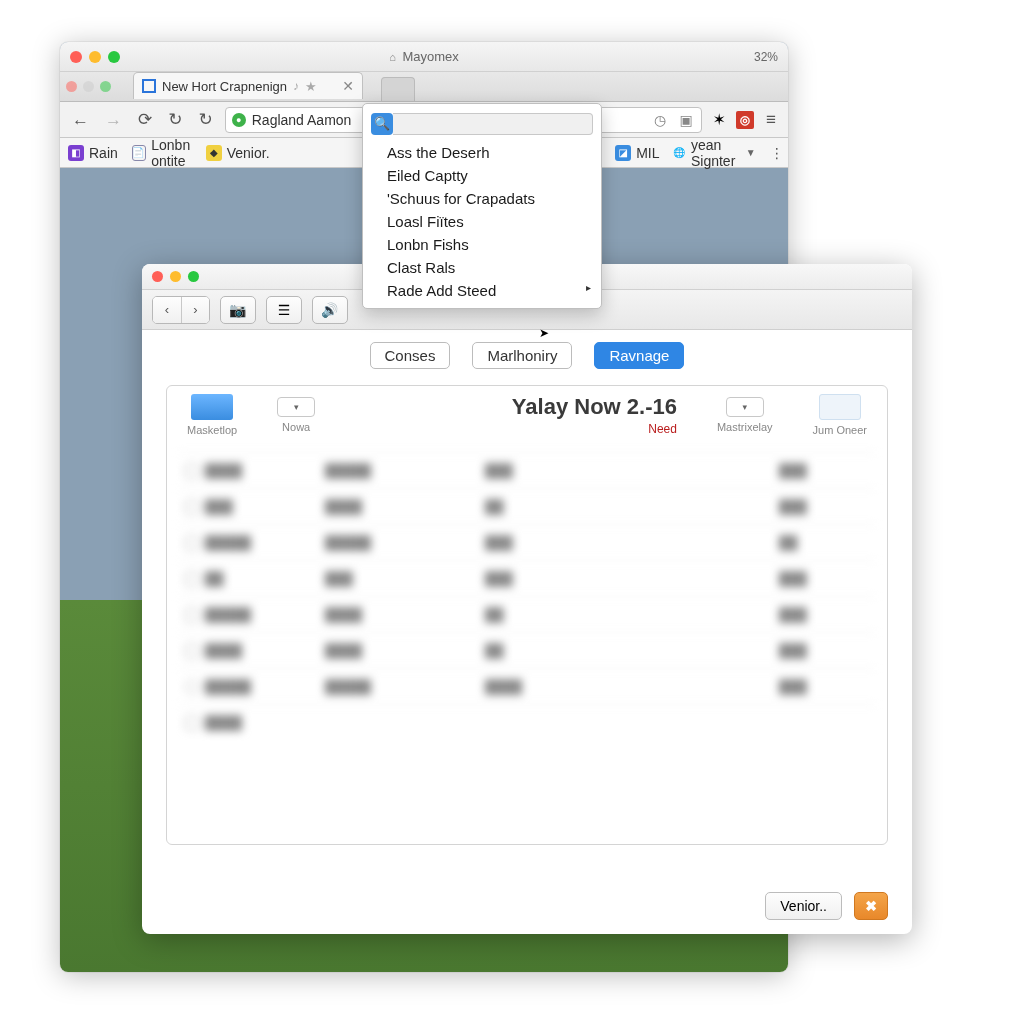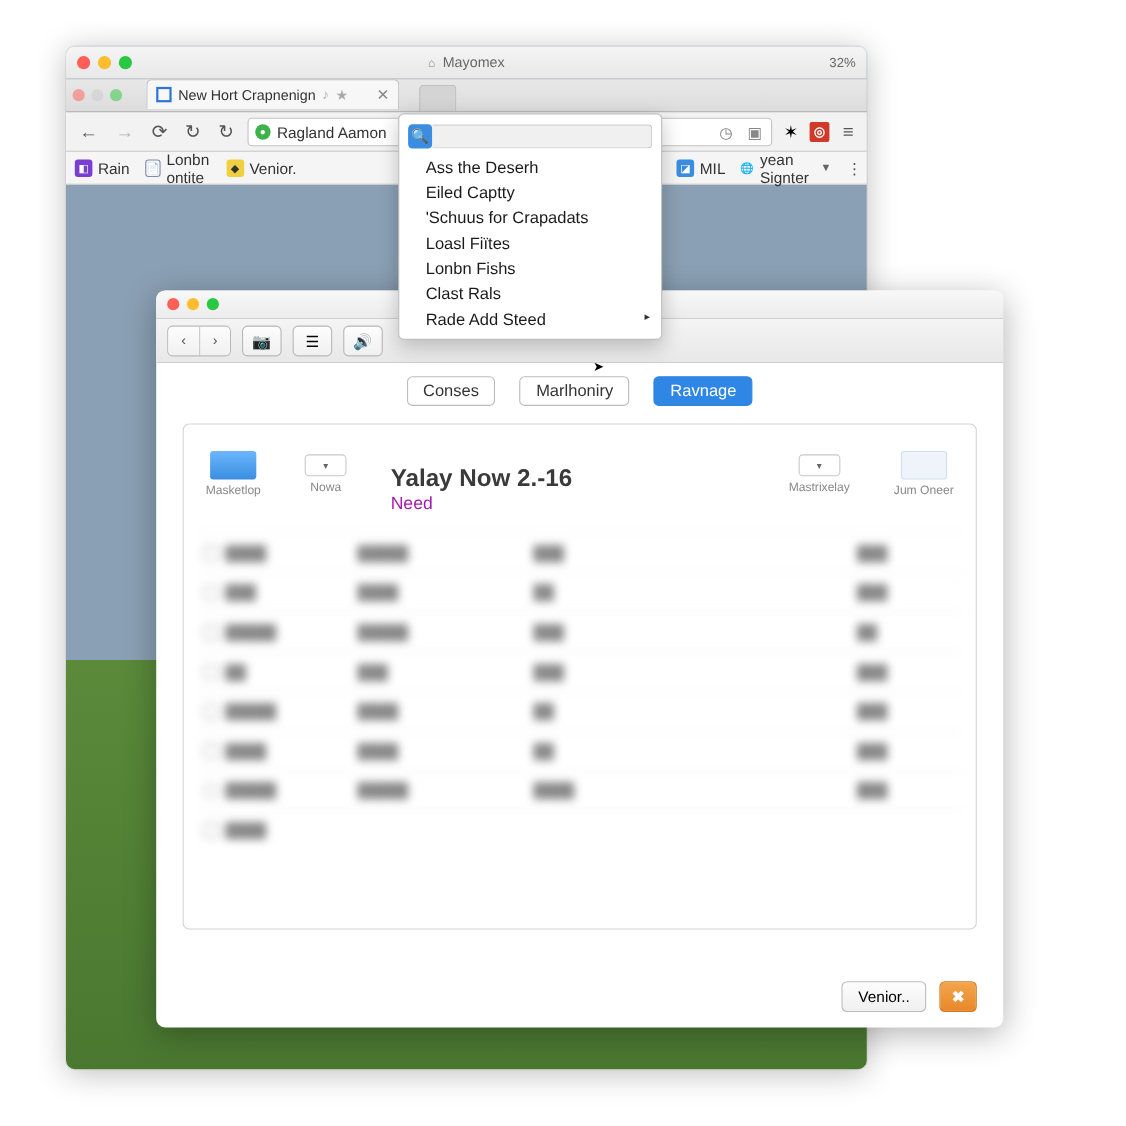--- a/index.html
+++ b/index.html
@@ -80,23 +80,23 @@
 
 .segtabs{ display:flex; justify-content:center; padding:12px 0 8px 0; gap:22px;}
 .segtabs .t{ padding:4px 14px; border:1px solid #bcbcbc; border-radius:5px; font-size:15px; background:#fff; color:#333; cursor:pointer;}
 .segtabs .t.active{ background:#2f86e4; color:#fff; border-color:#2f86e4;}
 
 .panel{ margin:8px 24px 0 24px; border:1px solid #d4d4d4; border-radius:6px; height:460px; background:#fff; overflow:hidden;}
 .panel-head{ display:flex; align-items:center; padding:8px 20px 6px 20px; gap:40px;}
 .ph-item{ display:flex; flex-direction:column; align-items:center; gap:4px; font-size:11px; color:#888;}
 .ph-item .thumb{ width:42px;height:26px; background:linear-gradient(#6cb6ff,#3a8de0); border-radius:3px;}
 .ph-item .dd{ width:38px;height:20px;border:1px solid #c8c8c8;border-radius:4px;display:flex;align-items:center;justify-content:center;font-size:9px;color:#666;}
-.ph-center{ flex:1; text-align:left;margin-top:28px;}
+.ph-center{ flex:1; text-align:right;}
 .ph-center .big{ font-size:22px; font-weight:600; color:#3a3a3a;}
-.ph-center .sub{ font-size:16px; color:#a21caf; margin-top:2px;}
+.ph-center .sub{ font-size:12px; color:#b91c1c; margin-top:2px;}
 
 .rows{ filter: blur(4px); padding:10px 12px;}
 .row{ display:flex; gap:20px; padding:10px 6px; border-top:1px solid #eee; font-size:13px; color:#888;}
 .row .c1{width:120px;display:flex;gap:6px;align-items:center;}
 .row .ic{width:14px;height:14px;border:1.5px solid #aaa;border-radius:3px;}
 .row .c2{width:140px;} .row .c3{width:120px;} .row .c4{margin-left:auto;width:90px;}
 
 .inner-footer{ position:absolute; bottom:14px; right:24px; display:flex; gap:12px; align-items:center;}
 .btn{ padding:5px 14px; border:1px solid #bcbcbc; border-radius:5px; background:linear-gradient(#fdfdfd,#f0f0f0); font-size:14px; cursor:pointer;}
 .btn.orange{ background:linear-gradient(#f4a54a,#e8882a); border-color:#d07820; color:#fff; font-weight:bold; width:34px; padding:5px 0; text-align:center;}

